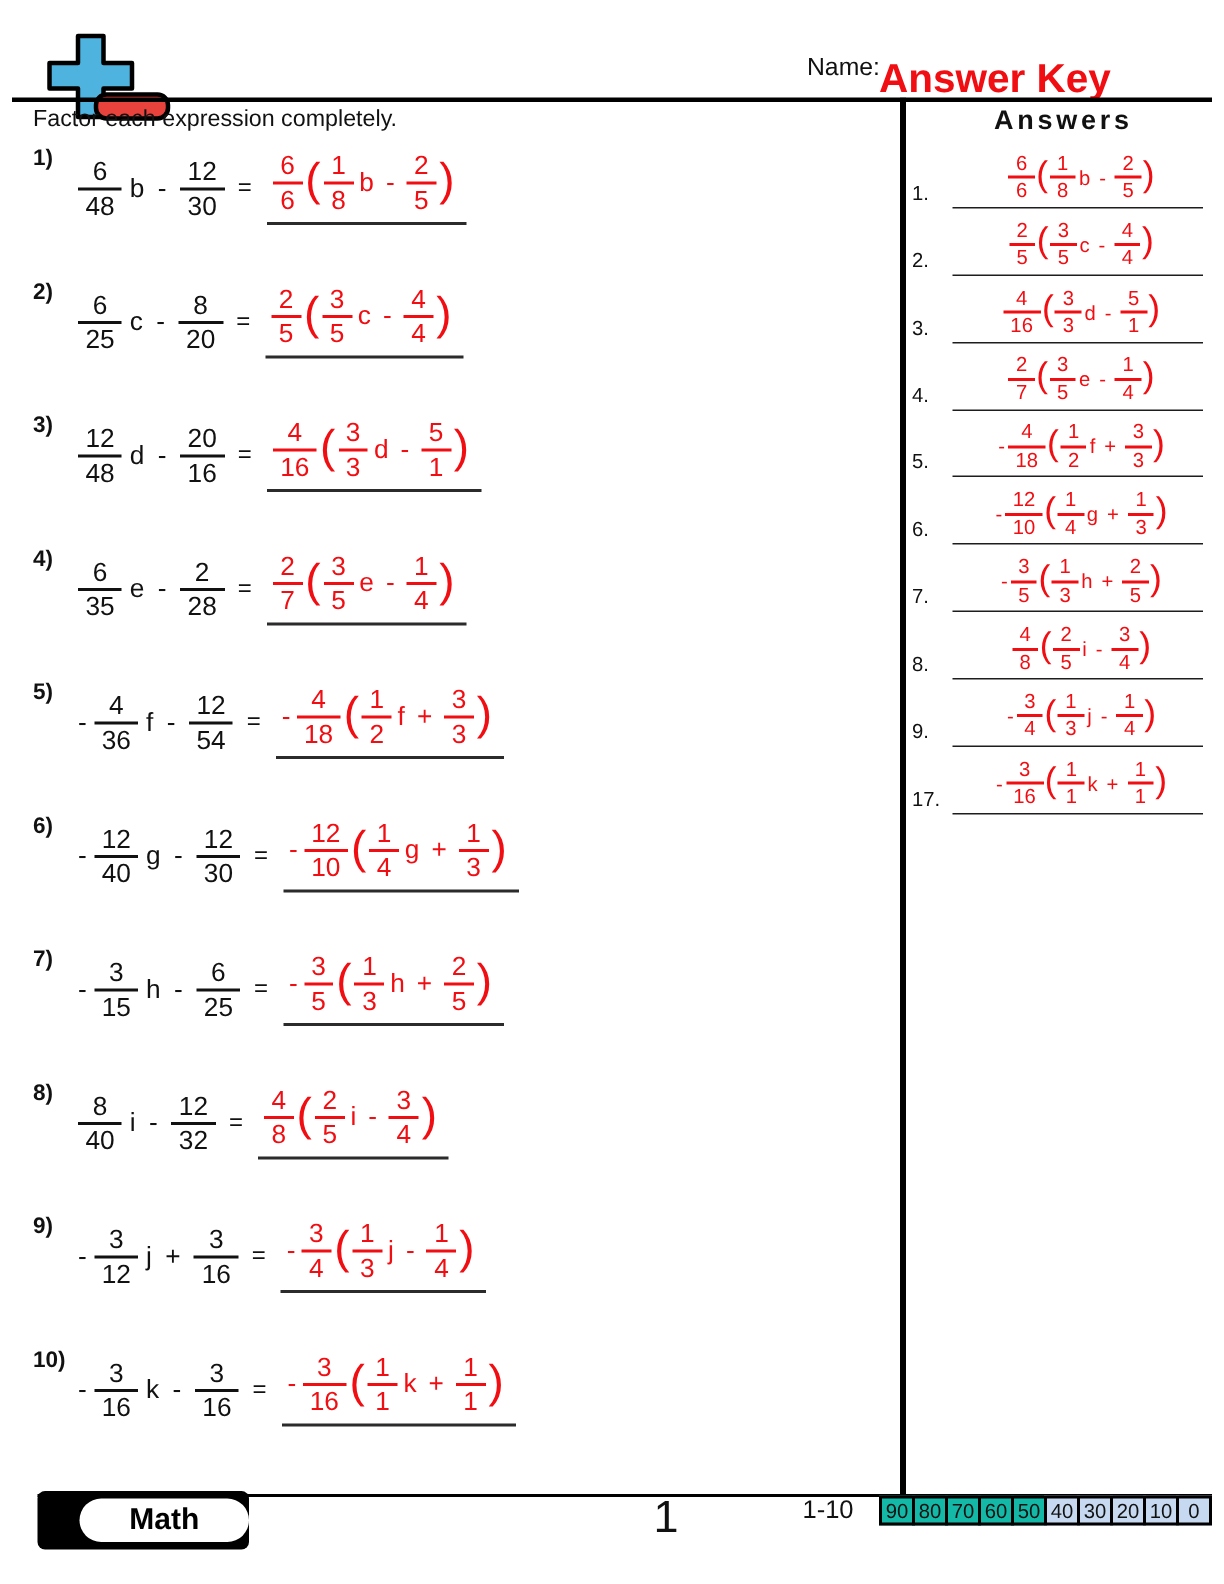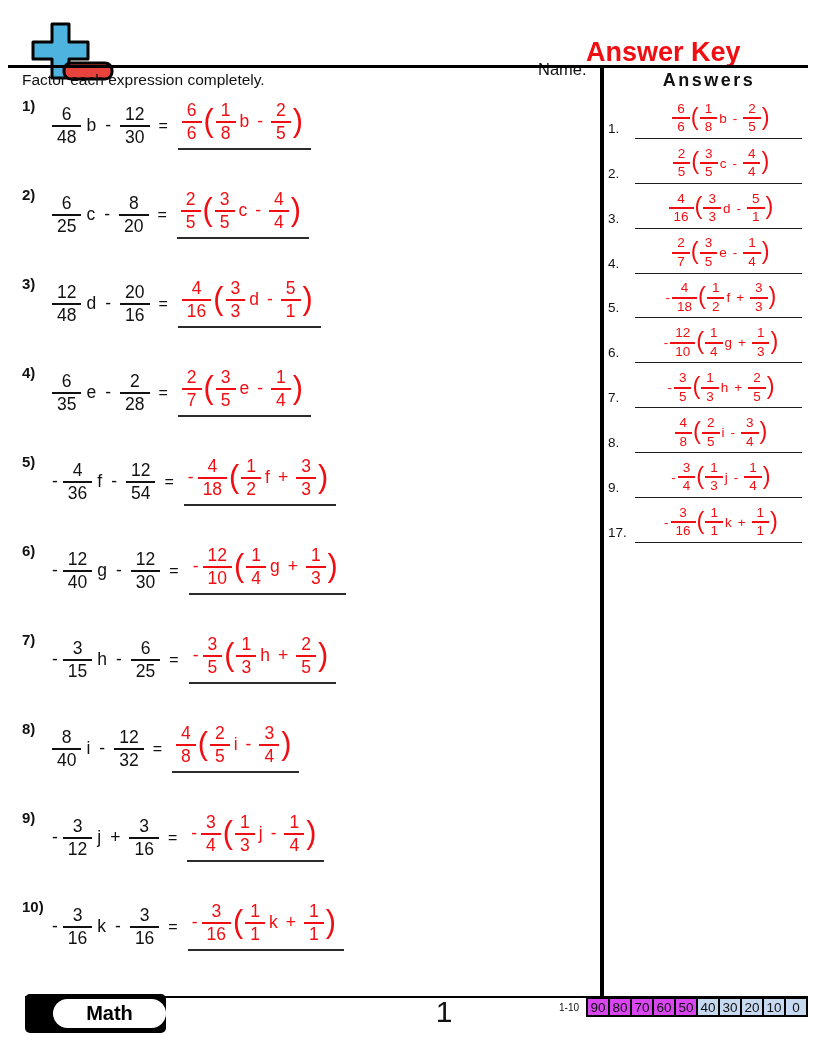--- a/index.html
+++ b/index.html
@@ -10,21 +10,21 @@
     overflow:hidden;
   }
   .page { position:absolute; inset:0; background:#fff; }
 
   
   .logo { position:absolute; left:24px; top:22px; width:92px; height:60px; }
   .logo-plus { fill:var(--plus-blue); stroke:#000; stroke-width:3; stroke-linejoin:round; }
   .logo-minus { fill:var(--minus-red); stroke:#000; stroke-width:3; }
 
   .title { position:absolute; left:0; top:41px; width:660px; text-align:center; font-size:21px; }
-  .name-label { position:absolute; left:538px; top:60px; font-size:16.5px; }
+  .name-label { position:absolute; left:538px; top:36px; font-size:16.5px; }
   .answer-key { position:absolute; left:586px; top:37px; font-size:27px; font-weight:bold; color:var(--red); }
   .header-rule { position:absolute; left:8px; right:8px; top:65px; height:3px; background:#000; }
   .instructions { position:absolute; left:22px; top:71px; font-size:15.5px; font-weight:normal; }
 
   
   #problems { position:absolute; left:22px; top:81px; width:578px; }
   .problem { height:89px; display:flex; align-items:center; }
   .p-label { width:30px; flex:none; font-weight:bold; font-size:15px; align-self:flex-start; margin-top:16px; }
   .expr { display:inline-flex; align-items:center; gap:9px; font-size:17.5px; }
 
@@ -59,23 +59,23 @@
   
   .footer-rule { position:absolute; left:25px; right:8px; top:996px; height:2px; background:#000; }
   .math-badge { position:absolute; left:25px; top:994px; width:141px; height:39px; background:#000;
                 border-radius:5px; display:flex; align-items:center; justify-content:center;padding-left:28px; }
   .badge-pill { background:#fff; border-radius:16px; width:127px; height:29px;
                 display:flex; align-items:center; justify-content:center;
                 font-weight:bold; font-size:20px; color:#000; }
   .site-url { position:absolute; left:176px; top:1008px; font-size:17px; }
   .page-number { position:absolute; left:414px; top:995px; width:60px; text-align:center; font-size:30px; }
   .grade-table { position:absolute; right:8px; top:997px; display:flex; align-items:center; }
-  .grade-label { font-size:10px; margin-right:7px; }
+  .grade-label { font-size:17px; margin-right:17px; }
   .grade-cells { display:flex; }
-  .grade-cell { width:24px; height:20px; border:2px solid #000; background:#d946ef;
+  .grade-cell { width:24px; height:20px; border:2px solid #000; background:#14b8a6;
                 display:flex; align-items:center; justify-content:center; font-size:13.5px; }
   .grade-cell + .grade-cell { margin-left:-2px; }
   .grade-cell.hl { background:var(--grade-blue); }
 </style>
 </head>
 <body>
 
 <div class="page">
 
   <div class="logo">

